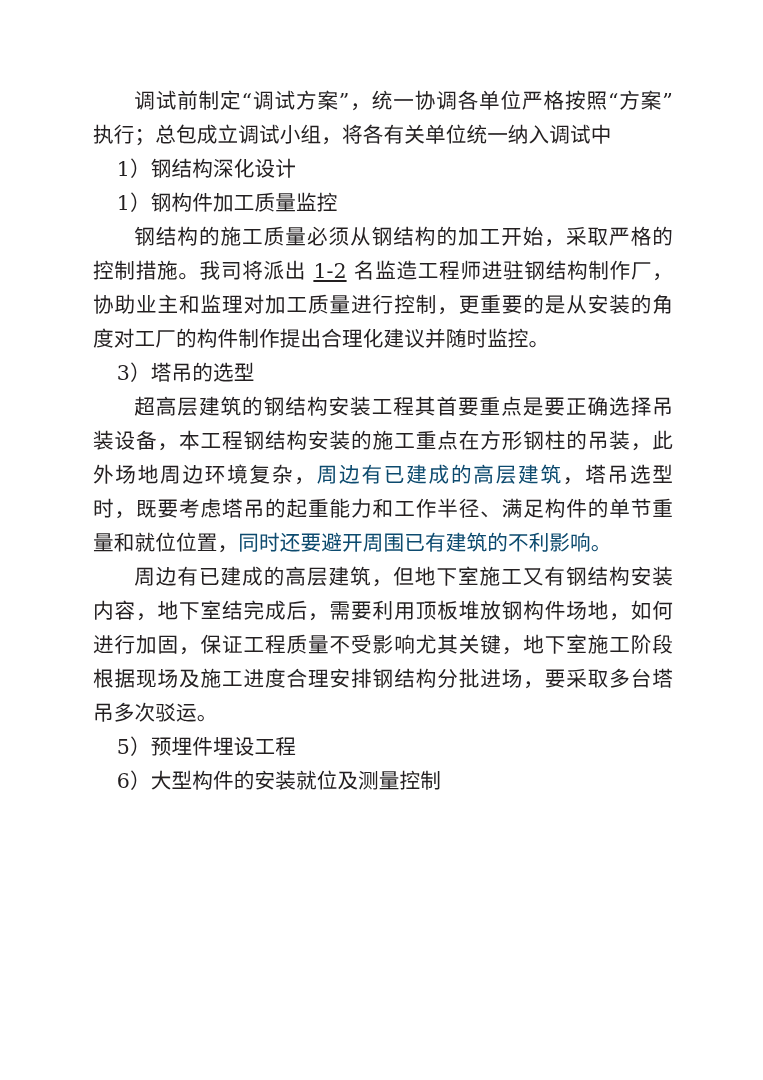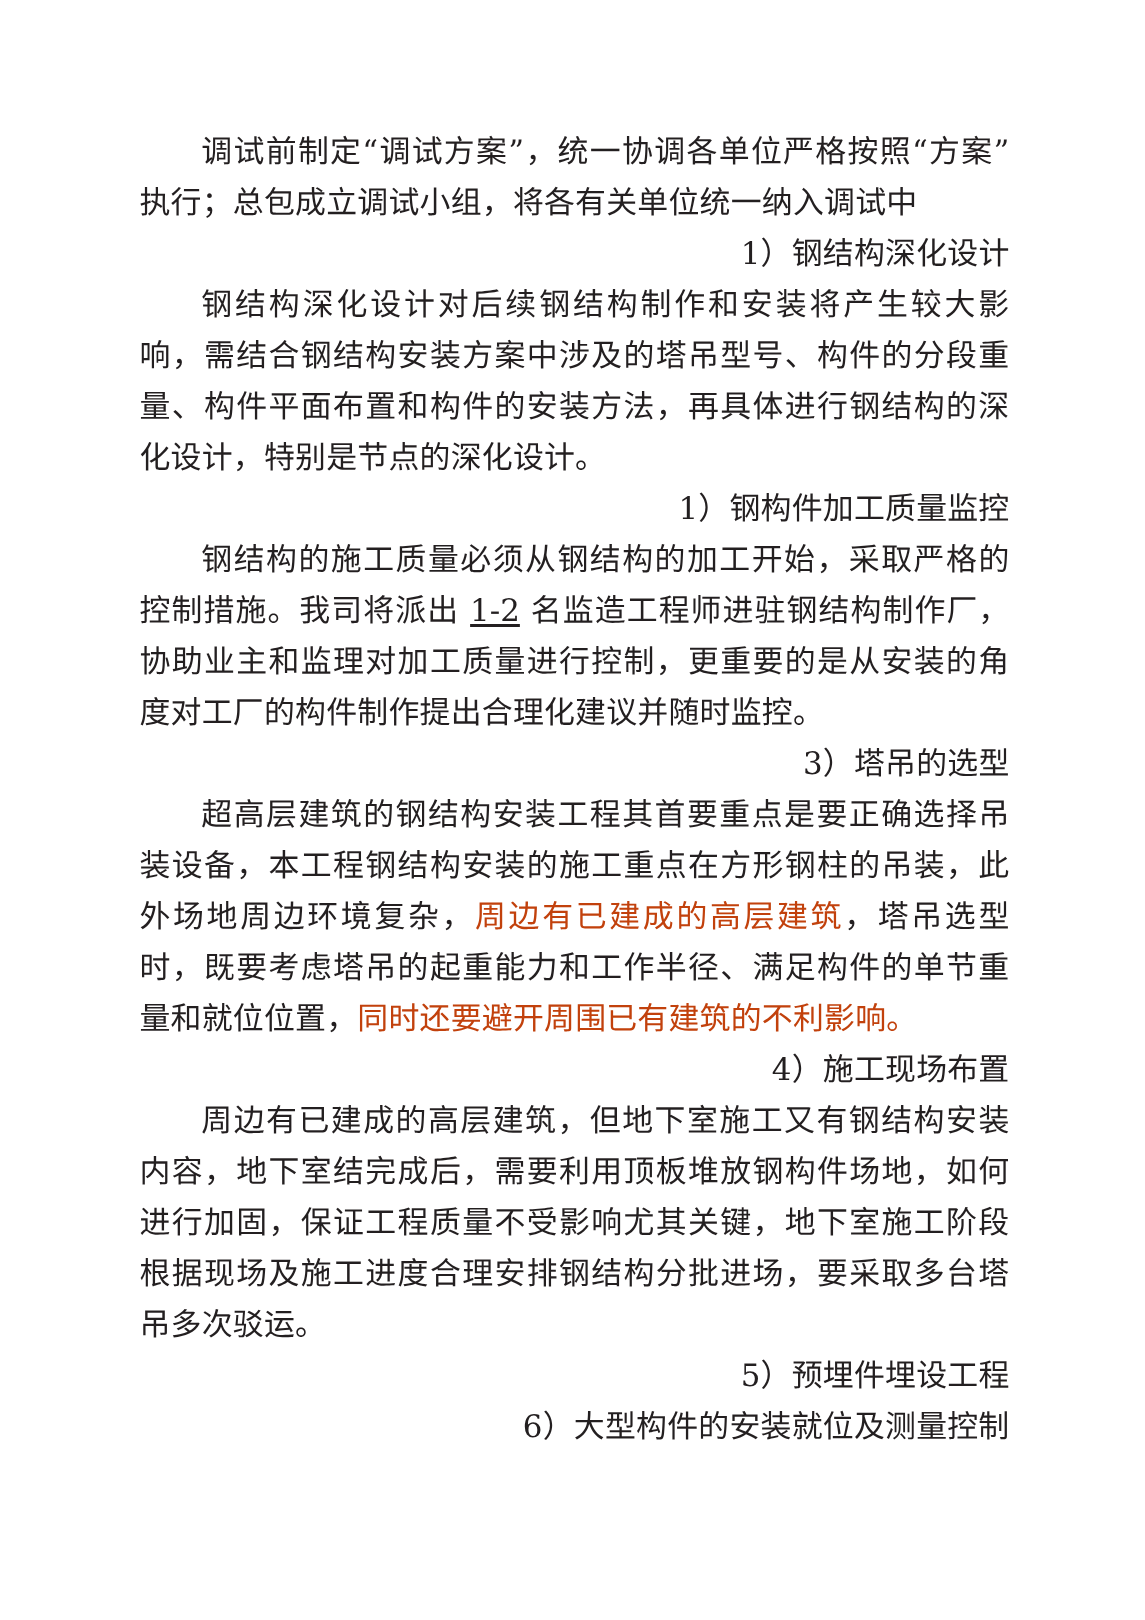--- a/index.html
+++ b/index.html
@@ -44,59 +44,57 @@
     color: #231f20;
     word-break: break-all;
     text-indent: 0;
   }
   .para.indent {
     text-indent: 2em;
   }
   
   .para.heading {
     text-indent: 1.15em;
-    text-align: right;
+    text-align: left;
   }
   
   .para.flush-last {
     text-align-last: left;
   }
 
   .red {
-    color: #c2410c;
+    color: #0c4a6e;
   }
 
   
   .num {
     font-family: "DejaVu Serif", "Liberation Serif", serif;
     letter-spacing: 0;
     text-decoration: underline;
   }
 </style>
 </head>
 <body>
 
 <div class="page">
   <div class="doc-body">
 
     <p class="para indent flush-last">调试前制定“调试方案”，统一协调各单位严格按照“方案”执行；总包成立调试小组，将各有关单位统一纳入调试中</p>
 
     <p class="para heading">1）钢结构深化设计</p>
 
-    <p class="para indent flush-last">钢结构深化设计对后续钢结构制作和安装将产生较大影响，需结合钢结构安装方案中涉及的塔吊型号、构件的分段重量、构件平面布置和构件的安装方法，再具体进行钢结构的深化设计，特别是节点的深化设计。</p>
 
     <p class="para heading">1）钢构件加工质量监控</p>
 
     <p class="para indent flush-last"><span>钢结构的施工质量必须从钢结构的加工开始，采取严格的控制措施。我司将派出 </span><span class="num">1-2</span><span> 名监造工程师进驻钢结构制作厂，协助业主和监理对加工质量进行控制，更重要的是从安装的角度对工厂的构件制作提出合理化建议并随时监控。</span></p>
 
     <p class="para heading">3）塔吊的选型</p>
 
     <p class="para indent flush-last"><span>超高层建筑的钢结构安装工程其首要重点是要正确选择吊装设备，本工程钢结构安装的施工重点在方形钢柱的吊装，此外场地周边环境复杂，</span><span class="red">周边有已建成的高层建筑</span><span>，塔吊选型时，既要考虑塔吊的起重能力和工作半径、满足构件的单节重量和就位位置，</span><span class="red">同时还要避开周围已有建筑的不利影响。</span></p>
 
-    <p class="para heading">4）施工现场布置</p>
 
     <p class="para indent flush-last">周边有已建成的高层建筑，但地下室施工又有钢结构安装内容，地下室结完成后，需要利用顶板堆放钢构件场地，如何进行加固，保证工程质量不受影响尤其关键，地下室施工阶段根据现场及施工进度合理安排钢结构分批进场，要采取多台塔吊多次驳运。</p>
 
     <p class="para heading">5）预埋件埋设工程</p>
 
 
     <p class="para heading">6）大型构件的安装就位及测量控制</p>
 
   </div>
 </div>

